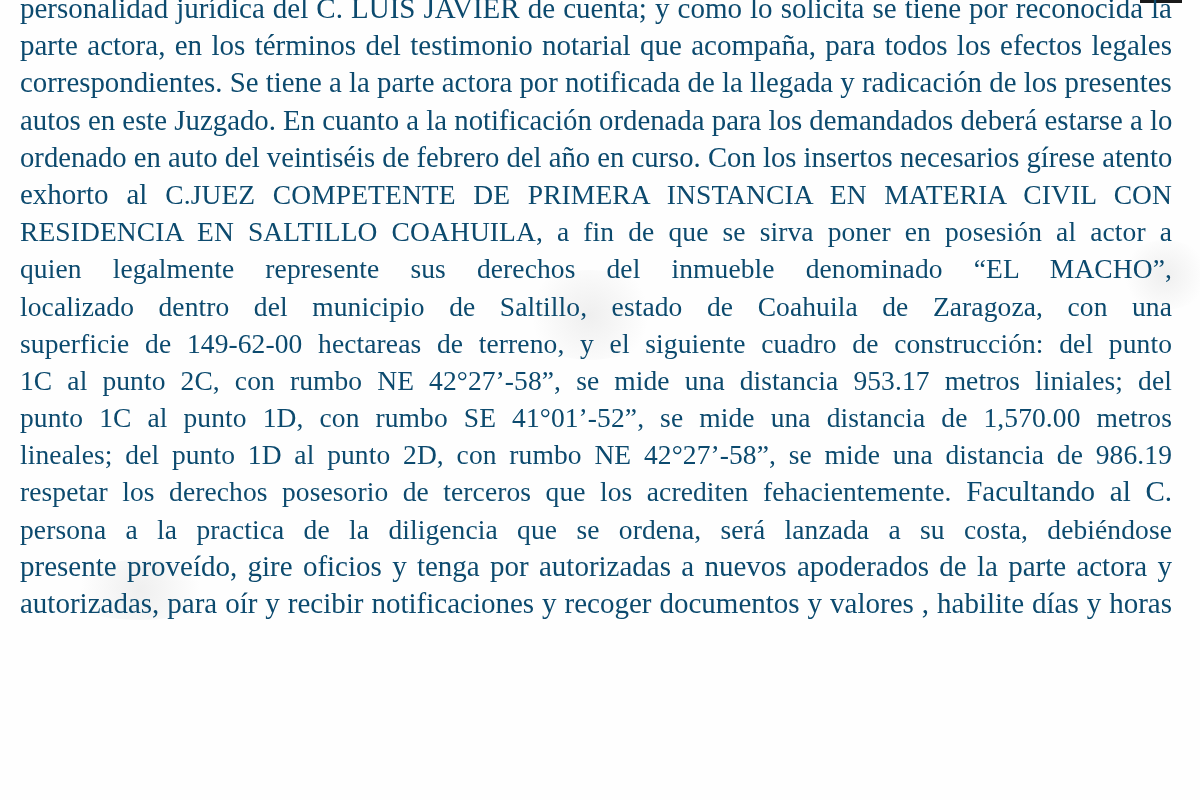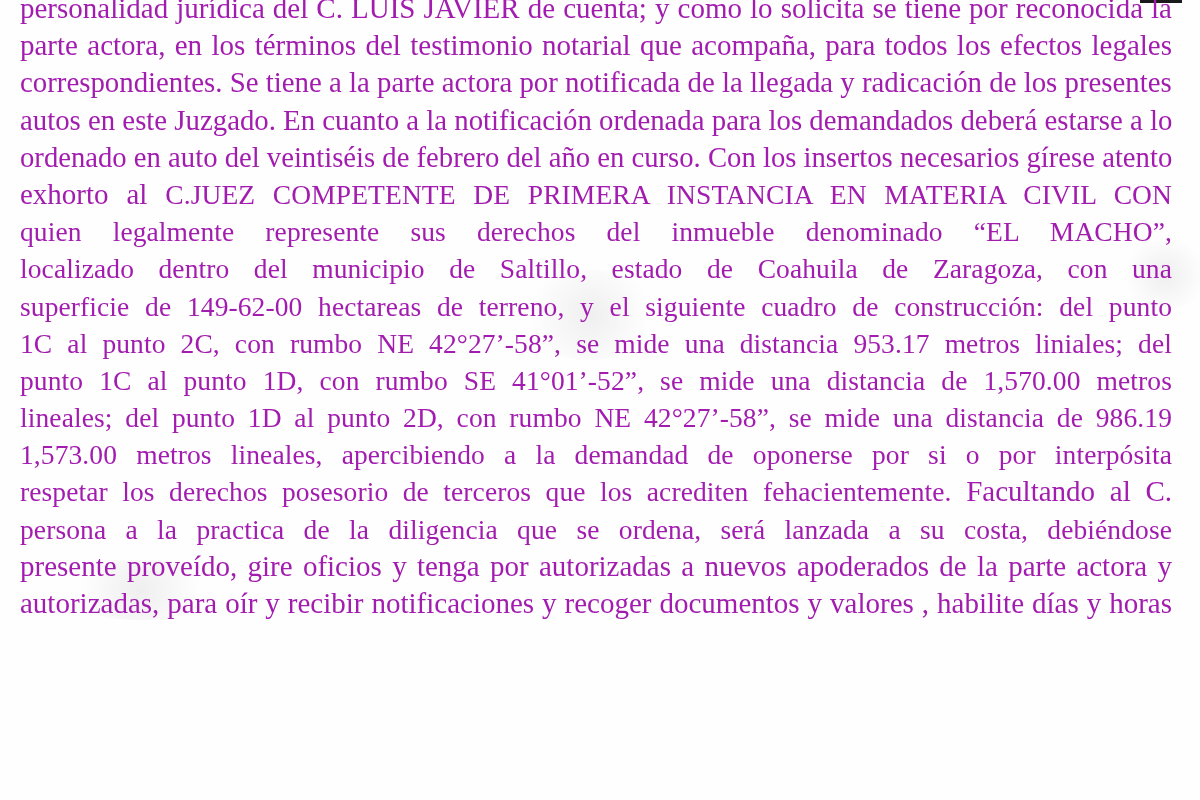--- a/index.html
+++ b/index.html
@@ -9,21 +9,21 @@
     height: 800px;
     overflow: hidden;
     background: #ffffff;
   }
   .page {
     position: relative;
     width: 1200px;
     height: 800px;
     overflow: hidden;
     background: #fefefe;
-    color: #a21caf;
+    color: #0c4a6e;
     font-family: "Liberation Serif", "DejaVu Serif", serif;
   }
   .scan-smudge {
     position: absolute;
     border-radius: 50%;
     background: radial-gradient(circle, rgba(170,170,170,0.18) 0%, rgba(170,170,170,0) 70%);
     pointer-events: none;
   }
   .top-rule {
     position: absolute;
@@ -68,25 +68,25 @@
 
   <div class="top-rule"></div>
 
   <div class="lines" id="doc-lines">
       <div class="line"><span class="seg-normal">personalidad jurídica del C. LUIS JAVIER </span><span class="seg-normal">de cuenta; y como lo solicita se tiene por reconocida la</span></div>
       <div class="line"><span class="seg-normal">parte actora, en los términos del testimonio notarial que acompaña, para todos los efectos legales</span></div>
       <div class="line" style="transform: scaleX(0.994);"><span class="seg-normal">correspondientes. Se tiene a la parte actora por notificada de la llegada y radicación de los presentes</span></div>
       <div class="line" style="transform: scaleX(0.9931);"><span class="seg-normal">autos en este Juzgado. En cuanto a la notificación ordenada para los demandados deberá estarse a lo</span></div>
       <div class="line" style="transform: scaleX(0.9888);"><span class="seg-normal">ordenado en auto del veintiséis de febrero del año en curso. Con los insertos necesarios gírese atento</span></div>
       <div class="line"><span class="seg-normal">exhorto al </span><span class="seg-bold">C.JUEZ COMPETENTE DE PRIMERA INSTANCIA EN MATERIA CIVIL CON</span></div>
+      <div class="line"><span class="seg-bold">RESIDENCIA EN SALTILLO COAHUILA, a fin de que se sirva poner en posesión al actor a</span></div>
       <div class="line"><span class="seg-bold">quien legalmente represente sus derechos del inmueble denominado “EL MACHO”,</span></div>
       <div class="line"><span class="seg-bold">localizado dentro del municipio de Saltillo, estado de Coahuila de Zaragoza, con una</span></div>
       <div class="line"><span class="seg-bold">superficie de 149-62-00 hectareas de terreno, y el siguiente cuadro de construcción: del punto</span></div>
       <div class="line"><span class="seg-bold">1C al punto 2C, con rumbo NE 42°27’-58”, se mide una distancia 953.17 metros liniales; del</span></div>
       <div class="line"><span class="seg-bold">punto 1C al punto 1D, con rumbo SE 41°01’-52”, se mide una distancia de 1,570.00 metros</span></div>
       <div class="line"><span class="seg-bold">lineales; del punto 1D al punto 2D, con rumbo NE 42°27’-58”, se mide una distancia de 986.19</span></div>
-      <div class="line"><span class="seg-bold">1,573.00 metros lineales, apercibiendo a la demandad de oponerse por si o por interpósita</span></div>
       <div class="line"><span class="seg-bold">respetar los derechos posesorio de terceros que los acrediten fehacientemente.</span><span class="seg-normal"> Facultando al C.</span></div>
       <div class="line"><span class="seg-bold">persona a la practica de la diligencia que se ordena, será lanzada a su costa, debiéndose</span></div>
       <div class="line"><span class="seg-normal">presente proveído, gire oficios y tenga por autorizadas a nuevos apoderados de la parte actora y</span></div>
       <div class="line"><span class="seg-normal">autorizadas, para oír y recibir notificaciones y recoger documentos y valores , habilite días y horas</span></div>
     </div>
 </div>
 
 </body></html>

